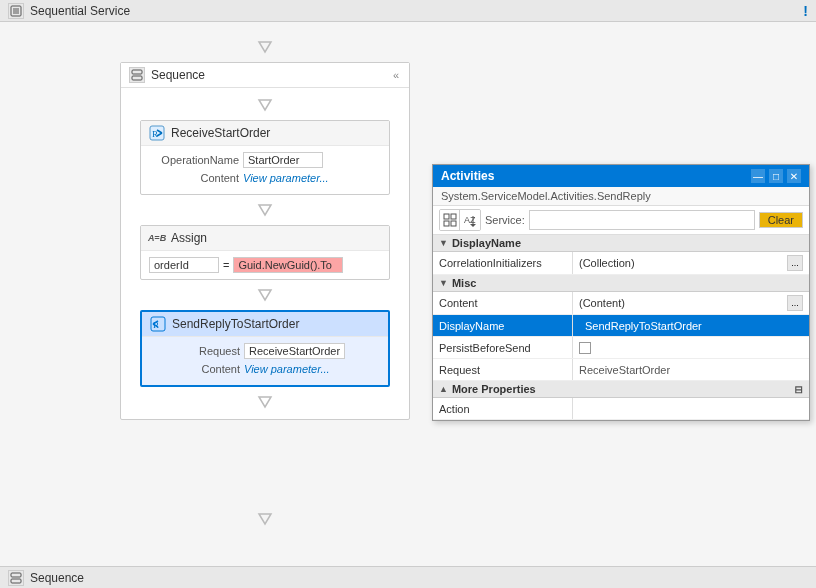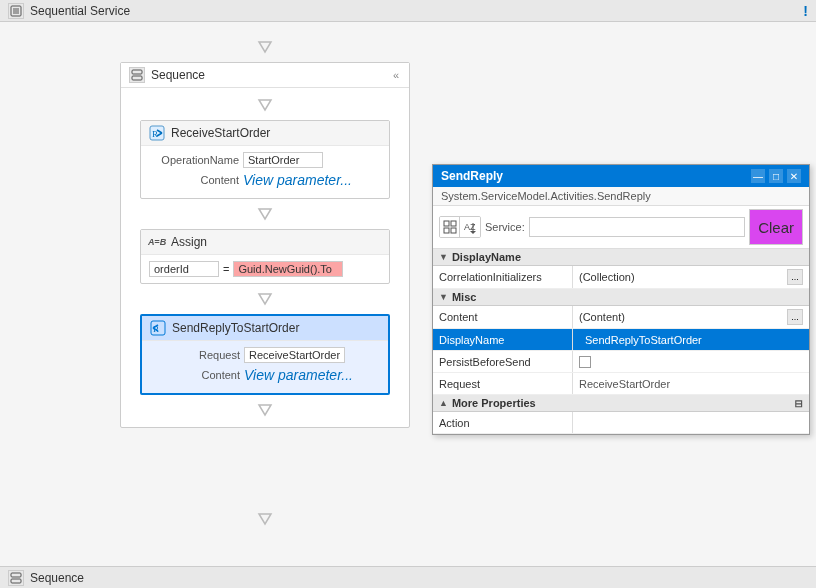--- a/index.html
+++ b/index.html
@@ -122,21 +122,21 @@
       margin-bottom: 4px;
       gap: 4px;
     }
     .prop-label {
       font-size: 11px;
       color: #555;
       width: 90px;
       text-align: right;
     }
     .prop-value {
-      font-size: 14px;
+      font-size: 11px;
       color: #0070c0;
       cursor: pointer;
       font-style: italic;
     }
     .prop-value-text {
       font-size: 11px;
       color: #333;
       border: 1px solid #ccc;
       padding: 1px 4px;
       background: white;
@@ -252,25 +252,25 @@
       font-size: 11px; color: #555;
     }
     .search-input {
       flex: 1;
       height: 20px;
       border: 1px solid #ccc;
       padding: 0 4px;
       font-size: 11px;
     }
     .clear-btn {
-      height: 36px;
+      height: 16px;
       padding: 0 8px;
-      background: #d946ef;
-      border: 1px solid #ccc;
-      font-size: 15px;
+      background: #eab308;
+      border: 1px solid #ccc;
+      font-size: 11px;
       cursor: pointer;
       color: #333;
     }
 
     
     .props-grid {
       flex: 1;
       overflow-y: auto;
     }
     .prop-section-header {
@@ -507,21 +507,21 @@
         <rect x="1" y="1" width="10" height="4" rx="1" fill="none" stroke="#555" stroke-width="1"></rect>
         <rect x="1" y="7" width="10" height="4" rx="1" fill="none" stroke="#555" stroke-width="1"></rect>
       </svg>
     </div>
     <span class="top-bar-title">Sequence</span>
   </div>
 
   <div class="properties-panel">
 
     <div class="panel-titlebar">
-      <span class="panel-title">SendReply</span>
+      <span class="panel-title">Activities</span>
       <div class="panel-controls">
         <button class="panel-ctrl-btn">—</button>
         <button class="panel-ctrl-btn">□</button>
         <button class="panel-ctrl-btn">✕</button>
       </div>
     </div>
 
     <div class="panel-subtitle">System.ServiceModel.Activities.SendReply</div>
 
     <div class="panel-toolbar">

